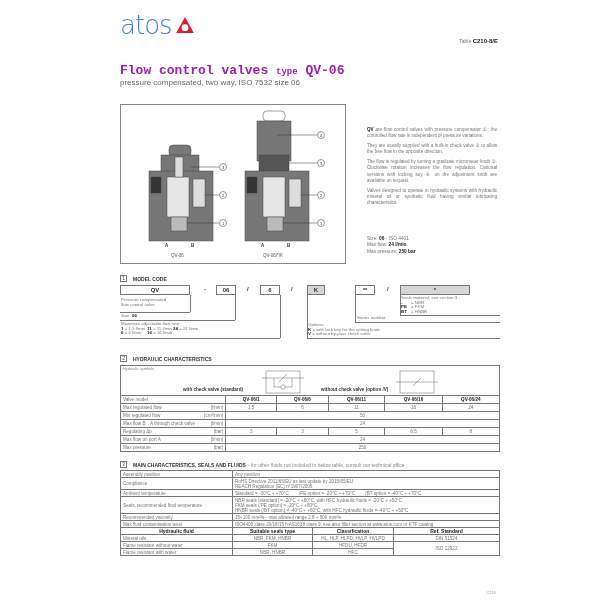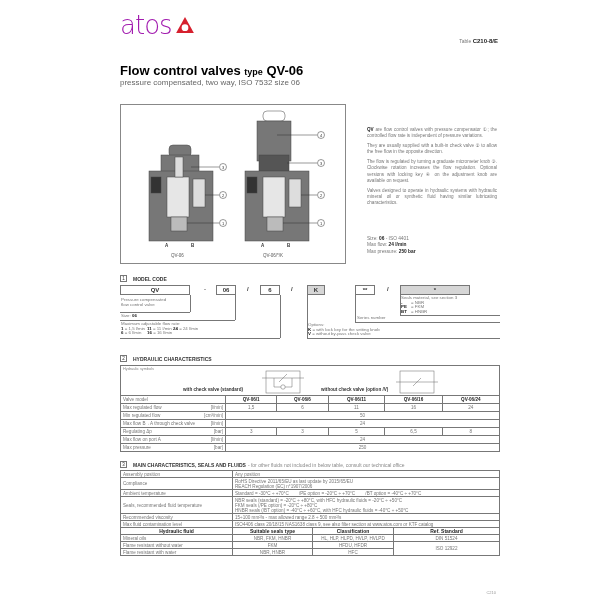--- a/index.html
+++ b/index.html
@@ -1,24 +1,24 @@
 <!DOCTYPE html>
 <html><head>
   <meta charset="utf-8">
   <style>
     * { box-sizing: border-box; margin: 0; padding: 0; }
     html, body { width: 600px; height: 600px; background: #ffffff; overflow: hidden; }
     body { font-family: "Liberation Sans", sans-serif; color: #555; position: relative; }
     .abs { position: absolute; }
     .logo { left: 120px; top: 12px; display: flex; align-items: center; }
-    .logo-text { font-family: "DejaVu Sans", sans-serif; font-size: 26px; font-weight: 300; color: #a21caf; letter-spacing: -1px; line-height: 1; }
+    .logo-text { font-family: "DejaVu Sans", sans-serif; font-size: 26px; font-weight: 300; color: #3b82f6; letter-spacing: -1px; line-height: 1; }
     .logo-tri { margin-left: 4px; width: 18px; height: 16px; }
     .table-ref { right: 102px; top: 38px; font-size: 5px; color: #777; }
     .table-ref b { color: #222; font-size: 6px; }
-    .title { left: 120px; top: 63px; font-size: 13px; font-weight: bold; color: #000000; }
+    .title { left: 120px; top: 63px; font-size: 13px; font-weight: bold; color: #a21caf; font-family: Liberation Mono, monospace; }
     .title .type { font-size: 9px; }
     .subtitle { left: 120px; top: 78px; font-size: 8px; color: #666; }
     .fig-box { left: 120px; top: 104px; width: 226px; height: 160px; border: 1px solid #888; }
     .desc { left: 367px; top: 127px; width: 130px; font-size: 4.6px; line-height: 6.3px; color: #777; text-align: justify; }
     .desc p { margin-bottom: 3.5px; }
     .desc b { color: #222; }
     .specs { left: 367px; top: 236px; font-size: 4.8px; line-height: 6.3px; color: #777; }
     .specs b { color: #222; }
     .sec-head { font-size: 5px; font-weight: bold; color: #333; display: flex; align-items: center; }
     .sec-num { display: inline-block; width: 7px; height: 7px; border: 1px solid #777; font-size: 4.5px; text-align: center; line-height: 6px; margin-right: 6px; font-weight: normal; }

